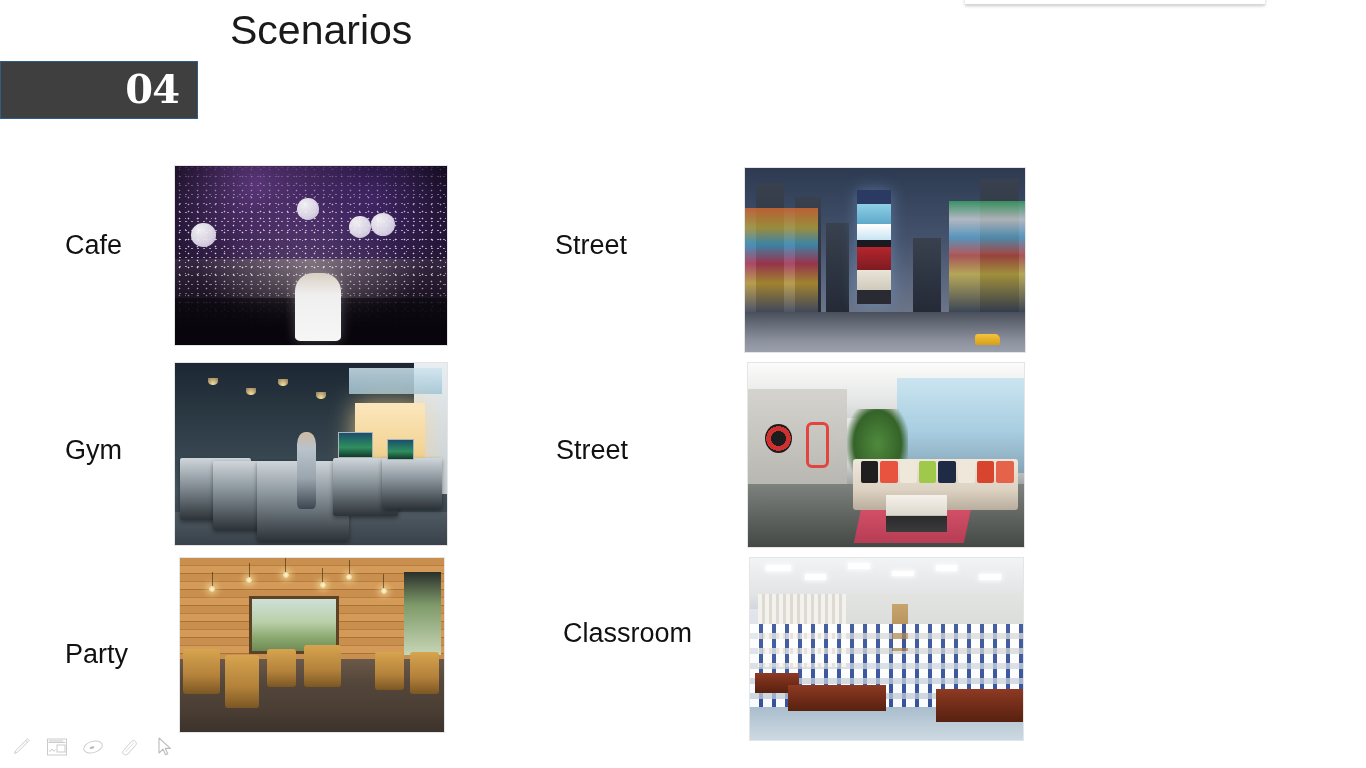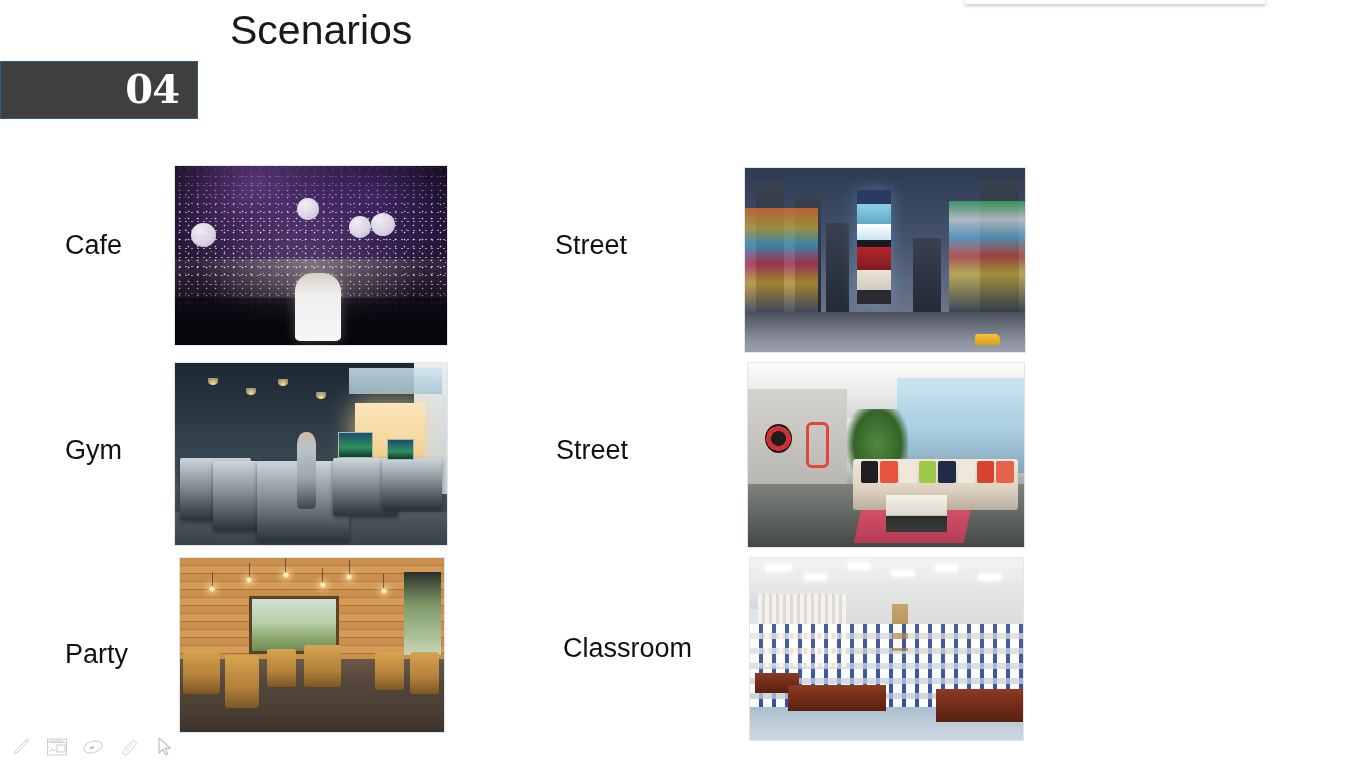--- a/index.html
+++ b/index.html
@@ -486,21 +486,21 @@
     <div class="cafe-bulb" style="left:76%; top:17%;"></div>
     <div class="cafe-chair" style="left:1%;  bottom:22%; width:14%; height:26%;"></div>
     <div class="cafe-chair" style="left:17%; bottom:14%; width:13%; height:30%;"></div>
     <div class="cafe-chair" style="left:33%; bottom:26%; width:11%; height:22%;"></div>
     <div class="cafe-chair" style="left:47%; bottom:26%; width:14%; height:24%;"></div>
     <div class="cafe-chair" style="left:74%; bottom:24%; width:11%; height:22%;"></div>
     <div class="cafe-chair" style="left:87%; bottom:22%; width:11%; height:24%;"></div>
   </div>
 </div>
 
-<div class="scenario-label" style="left:563px; top:635px;">Classroom</div>
+<div class="scenario-label" style="left:563px; top:620px;">Classroom</div>
 <div class="scenario-photo" style="left:750px; top:558px; width:273px; height:182px;">
   <div class="photo-inner">
     <div class="ph-layer class-bg"></div>
     <div class="ph-layer class-ceiling"></div>
     <div class="class-light" style="left:6%;  top:4%;  width:9%; height:3%;"></div>
     <div class="class-light" style="left:20%; top:9%;  width:8%; height:3%;"></div>
     <div class="class-light" style="left:36%; top:3%;  width:8%; height:3%;"></div>
     <div class="class-light" style="left:52%; top:7%;  width:8%; height:3%;"></div>
     <div class="class-light" style="left:68%; top:4%;  width:8%; height:3%;"></div>
     <div class="class-light" style="left:84%; top:9%;  width:8%; height:3%;"></div>

